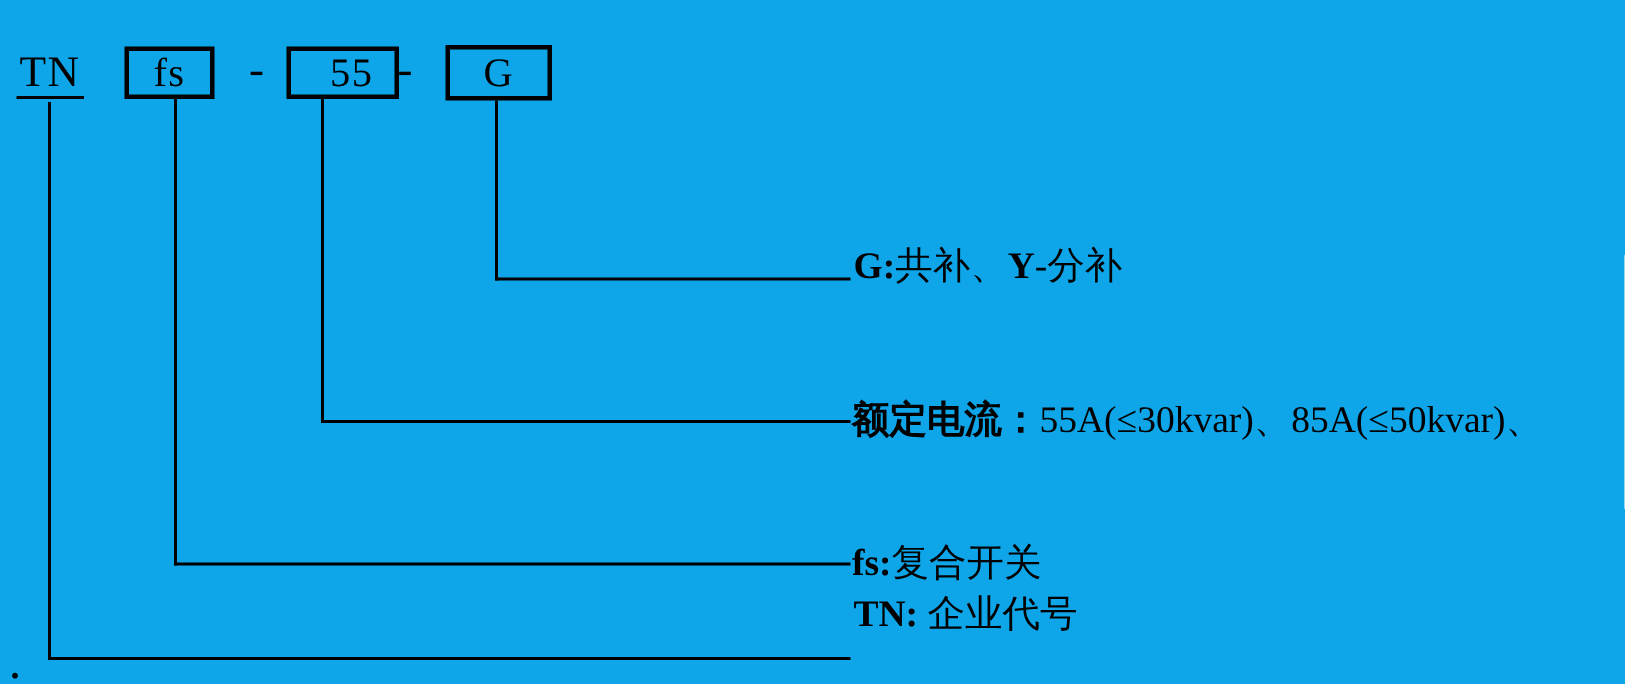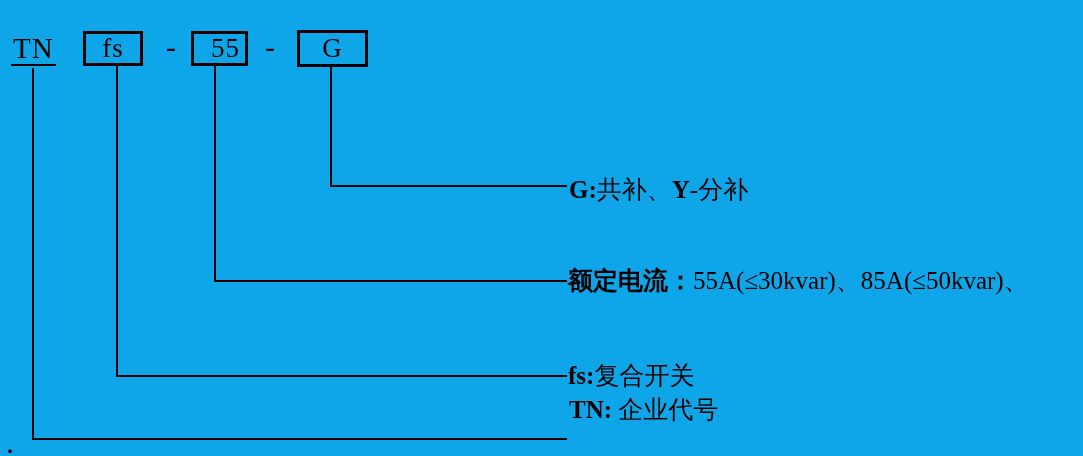--- a/index.html
+++ b/index.html
@@ -31,21 +31,21 @@
     position: absolute;
     box-sizing: border-box;
     border: 3px solid #000;
     display: flex;
     align-items: center;
     justify-content: center;
     font-size: 27px;
     letter-spacing: 1px;
   }
   .box-fs { left: 83px;  top: 31px; width: 60px; height: 35px; }
-  .box-55 { left: 191px; top: 31px; width: 57px; height: 35px; padding-left: 12px; }
+  .box-55 { left: 191px; top: 31px; width: 75px; height: 35px; padding-left: 12px; }
   .box-g  { left: 297px; top: 30px; width: 71px; height: 37px; }
   .dash {
     position: absolute;
     top: 29px;
     height: 35px;
     line-height: 35px;
     text-align: center;
     font-size: 30px;
   }
   .dash1 { left: 156px; width: 30px; }
@@ -64,21 +64,21 @@
   .h-fs { left: 116px; top: 375px; width: 451px; height: 2px; }
   .h-tn { left: 32px;  top: 438px; width: 535px; height: 2px; }
   
   .label {
     position: absolute;
     font-size: 25px;
     line-height: 28px;
     white-space: nowrap;
   }
   .label b { font-weight: bold; }
-  .label-g     { left: 569px; top: 176px; }
+  .label-g     { left: 569px; top: 164px; }
   .label-rated { left: 568px; top: 267px; }
   .label-rated-line2 { left: 704px; top: 301px; }
   .label-fs    { left: 568px; top: 362px; }
   .label-tn    { left: 569px; top: 396px; }
   
   .stray-dot {
     position: absolute;
     left: 7px;
     top: 432px;
     font-size: 24px;

